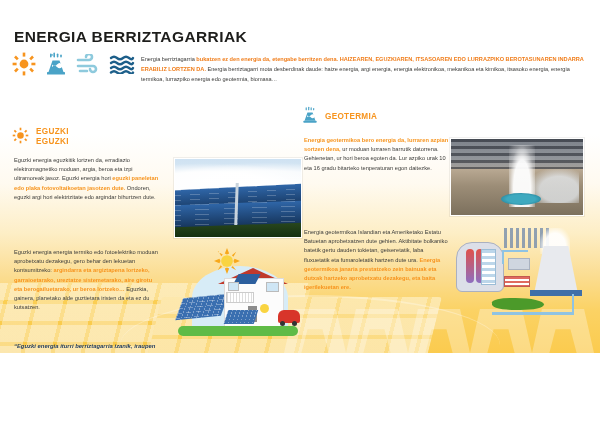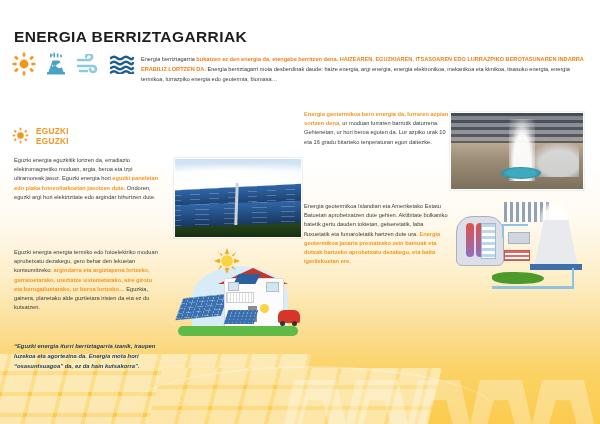--- a/index.html
+++ b/index.html
@@ -2,21 +2,21 @@
 <html><head>
 <meta charset="utf-8">
 <style>
   html,body{margin:0;padding:0;}
   body{
     width:600px;height:424px;overflow:hidden;
     font-family:"Liberation Sans", sans-serif;
     background:#ffffff;
   }
   .page{
-    position:relative;width:600px;height:424px;overflow:hidden;
+    position:relative;width:600px;height:353px;overflow:hidden;
     background:linear-gradient(to bottom,
       #ffffff 0%, #ffffff 38%, #fffaf0 52%,
       #fdeec6 66%, #fbdd92 78%, #fbd264 88%, #fbcb4e 100%);
   }
 
   
   .band{position:absolute;left:0;bottom:0;width:600px;height:70px;overflow:hidden;}
   .band .panels{
     position:absolute;left:-30px;bottom:-26px;width:330px;height:96px;
     transform:skewX(-14deg);
@@ -277,20 +277,38 @@
         <div class="hi-door"></div>
         <div class="hi-array2"></div>
         <div class="hi-bulb"></div>
         <div class="hi-car"></div>
         <div class="hi-ground"></div>
       </div>
     </div>
   </div>
 
   <div class="col col-right">
+    <div class="sec-head">
+      <span>
+        <svg width="16" height="18" viewBox="0 0 22 24">
+            <g fill="#4aa3c7">
+          <rect x="5" y="1.5" width="1.6" height="4" rx=".8"></rect>
+          <rect x="8.4" y="0.6" width="1.6" height="5" rx=".8"></rect>
+          <rect x="11.8" y="1.5" width="1.6" height="4" rx=".8"></rect>
+          <rect x="15.2" y="2.4" width="1.6" height="3.2" rx=".8"></rect>
+          <path d="M7.5 8.5h7l4 11.5H3.5z"></path>
+          <path d="M7 12.5q2.4 3 5 0t5 0v2.5q-2.4 2.6-5 0t-5 0z" fill="#ffffff"></path>
+          <rect x="2" y="20" width="18" height="2.6" rx=".6"></rect>
+        </g>
+          </svg>
+      </span>
+      <span class="lbl">
+        <span>GEOTERMIA</span>
+      </span>
+    </div>
 
     <div class="body-col" style="height:280px">
       <div class="para p1">
         <span></span><span class="hl">Energia geotermikoa bero energia da, lurraren azpian sortzen dena,</span><span> ur moduan lurraren barrutik datorrena. Gehienetan, ur hori beroa egoten da. Lur azpiko urak 10 eta 16 gradu bitarteko tenperaturan egon daitezke.</span>
       </div>
 
       <div class="para p2">
         <span>Energia geotermikoa Islandian eta Ameriketako Estatu Batuetan aprobetxatzen dute gehien. Aktibitate bolkaniko batetik gertu dauden tokietan, geiseretatik, laba fluxuetatik eta fumaroletatik hartzen dute ura. </span><span class="hl">Energia geotermikoa janaria prestatzeko zein bainuak eta dutxak hartzeko aprobetxatu dezakegu, eta baita igerilekuetan ere.</span><span></span>
       </div>
 

